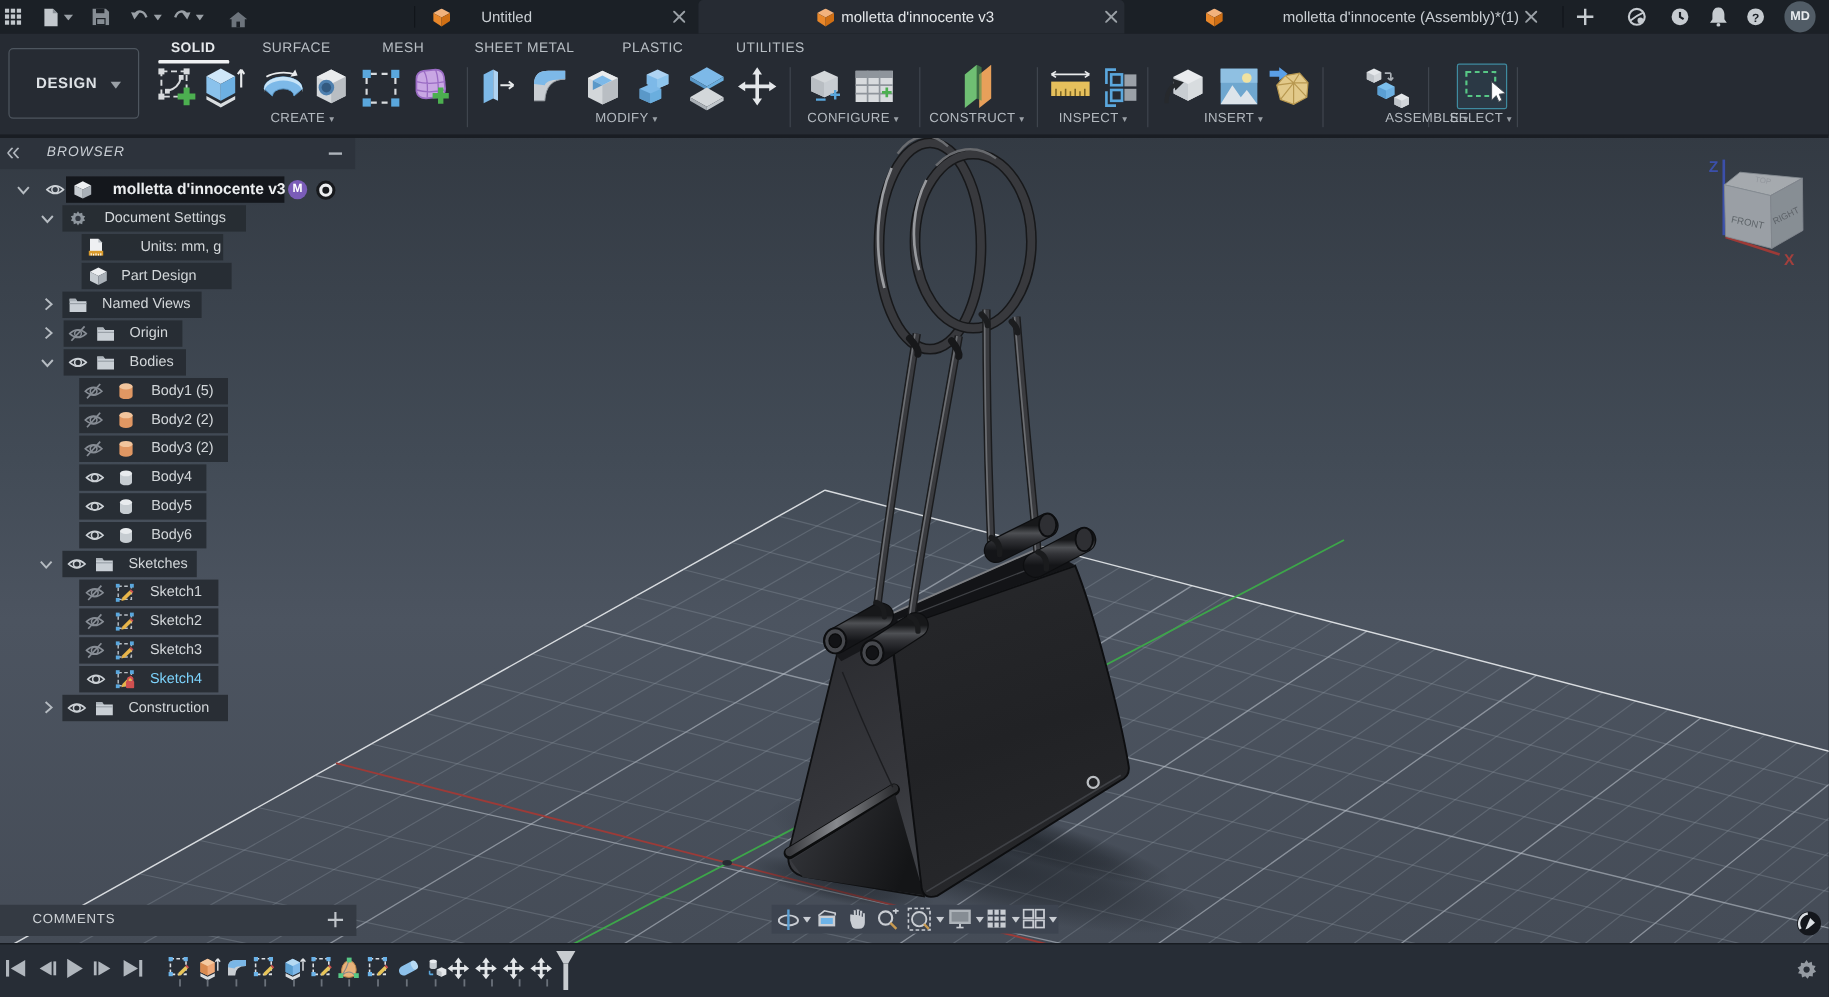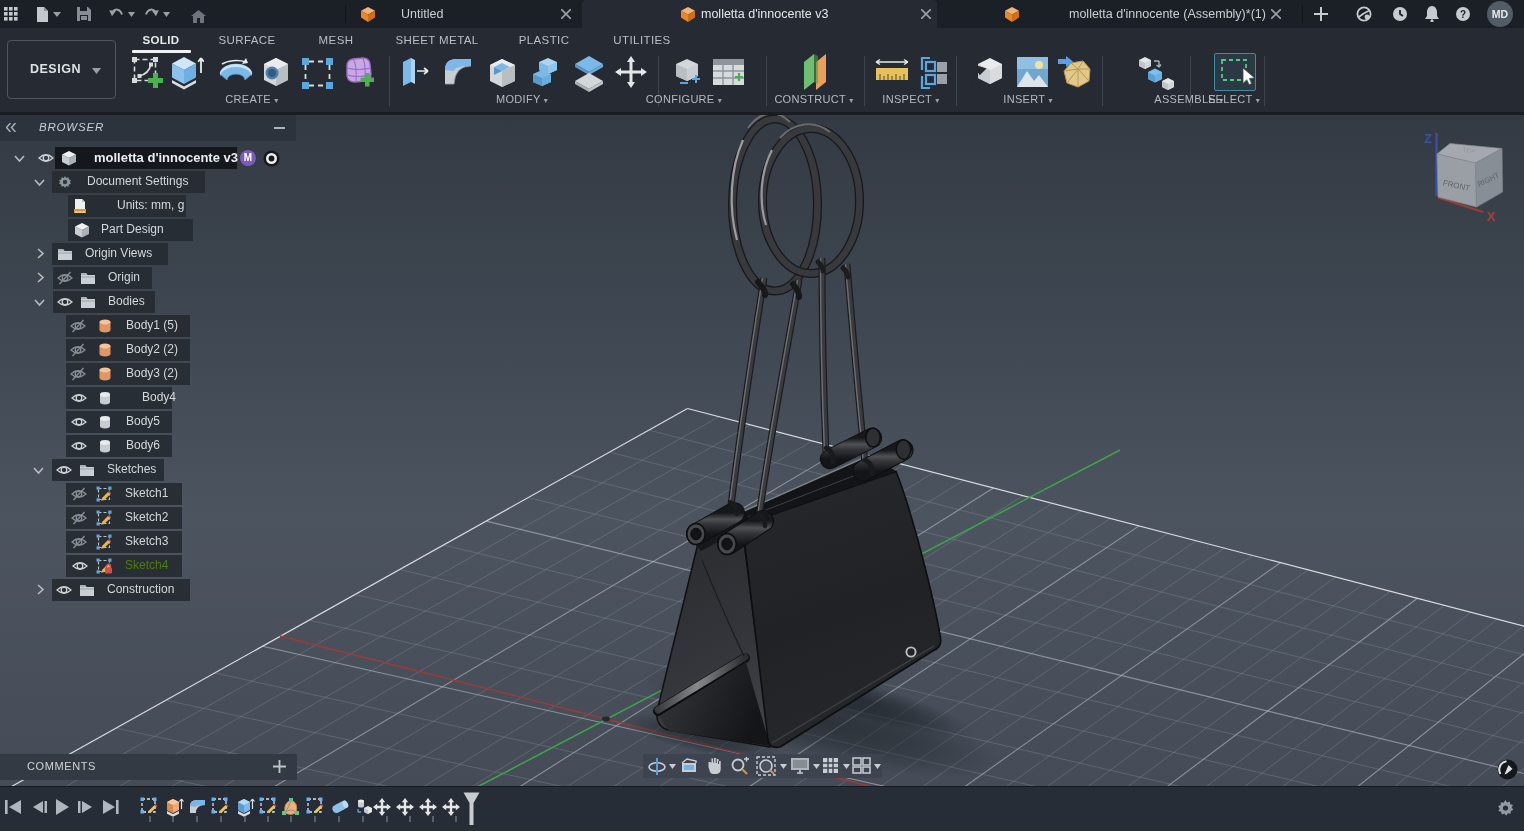--- a/index.html
+++ b/index.html
@@ -312,21 +312,21 @@
 <div class="abs" style="left:389px;top:56px;width:1px;height:50px;background:#3f454e;"></div>
 <div class="abs" style="left:658px;top:56px;width:1px;height:50px;background:#3f454e;"></div>
 <div class="abs" style="left:766px;top:56px;width:1px;height:50px;background:#3f454e;"></div>
 <div class="abs" style="left:864px;top:56px;width:1px;height:50px;background:#3f454e;"></div>
 <div class="abs" style="left:956px;top:56px;width:1px;height:50px;background:#3f454e;"></div>
 <div class="abs" style="left:1102px;top:56px;width:1px;height:50px;background:#3f454e;"></div>
 <div class="abs" style="left:1190px;top:56px;width:1px;height:50px;background:#3f454e;"></div>
 <div class="abs" style="left:1264px;top:56px;width:1px;height:50px;background:#3f454e;"></div>
 <div class="abs" style="left:252px;top:93px;transform:translateX(-50%);font-size:11px;color:#b4bac0;letter-spacing:0.3px;">CREATE <span style="font-size:8px;color:#9aa0a6;">▾</span></div>
 <div class="abs" style="left:522px;top:93px;transform:translateX(-50%);font-size:11px;color:#b4bac0;letter-spacing:0.3px;">MODIFY <span style="font-size:8px;color:#9aa0a6;">▾</span></div>
-<div class="abs" style="left:684px;top:93px;transform:translateX(-50%);font-size:11px;color:#b4bac0;letter-spacing:0.3px;">CONFIGURE <span style="font-size:8px;color:#9aa0a6;">▾</span></div>
+<div class="abs" style="left:711px;top:93px;transform:translateX(-50%);font-size:11px;color:#b4bac0;letter-spacing:0.3px;">CONFIGURE <span style="font-size:8px;color:#9aa0a6;">▾</span></div>
 <div class="abs" style="left:814px;top:93px;transform:translateX(-50%);font-size:11px;color:#b4bac0;letter-spacing:0.3px;">CONSTRUCT <span style="font-size:8px;color:#9aa0a6;">▾</span></div>
 <div class="abs" style="left:911px;top:93px;transform:translateX(-50%);font-size:11px;color:#b4bac0;letter-spacing:0.3px;">INSPECT <span style="font-size:8px;color:#9aa0a6;">▾</span></div>
 <div class="abs" style="left:1028px;top:93px;transform:translateX(-50%);font-size:11px;color:#b4bac0;letter-spacing:0.3px;">INSERT <span style="font-size:8px;color:#9aa0a6;">▾</span></div>
 <div class="abs" style="left:1150px;top:93px;transform:translateX(-50%);font-size:11px;color:#b4bac0;letter-spacing:0.3px;margin-left:39px;">ASSEMBLE <span style="font-size:8px;color:#9aa0a6;">▾</span></div>
 <div class="abs" style="left:1234px;top:93px;transform:translateX(-50%);font-size:11px;color:#b4bac0;letter-spacing:0.3px;">SELECT <span style="font-size:8px;color:#9aa0a6;">▾</span></div>
 <svg class="abs" style="left:131px;top:56px" width="32" height="32" viewBox="0 0 32 32">
       <rect x="3.5" y="3.5" width="21" height="21" fill="none" stroke="#d8dbde" stroke-width="1.6" stroke-dasharray="5 3"></rect>
       <rect x="1" y="1" width="5" height="5" fill="#d8dbde"></rect>
       <rect x="22" y="1" width="5" height="5" fill="#d8dbde"></rect>
       <rect x="1" y="22" width="5" height="5" fill="#d8dbde"></rect>
@@ -514,21 +514,21 @@
 <div class="abs" style="left:101px;top:222px;font-size:12px;font-weight:normal;color:#d3d7da;white-space:nowrap;">Part Design</div>
 <div class="abs" style="left:52px;top:243px;width:116px;height:22px;background:rgba(38,43,50,0.92);"></div>
 <svg class="abs" style="left:35px;top:248px" width="11" height="12" viewBox="0 0 11 12">
       <path d="M3 1 L8 5.5 L3 10" stroke="#b6bcc2" stroke-width="1.6" fill="none"></path>
     </svg>
 <svg class="abs" style="left:57px;top:246px" width="16" height="16" viewBox="0 0 16 16">
       <path d="M1 3 h5 l1.5 2 H15 v9 H1 Z" fill="#c9cfd5"></path>
       <path d="M1 3 h5 l1.5 2 H1 Z" fill="#aab1b8"></path>
       <rect x="1" y="6.5" width="14" height="1" fill="#9aa1a8"></rect>
     </svg>
-<div class="abs" style="left:85px;top:246px;font-size:12px;font-weight:normal;color:#d3d7da;white-space:nowrap;">Origin Views</div>
+<div class="abs" style="left:85px;top:246px;font-size:12px;font-weight:normal;color:#d3d7da;white-space:nowrap;">Named Views</div>
 <div class="abs" style="left:53px;top:267px;width:99px;height:22px;background:rgba(38,43,50,0.92);"></div>
 <svg class="abs" style="left:35px;top:272px" width="11" height="12" viewBox="0 0 11 12">
       <path d="M3 1 L8 5.5 L3 10" stroke="#b6bcc2" stroke-width="1.6" fill="none"></path>
     </svg>
 <svg class="abs" style="left:57px;top:270px" width="16" height="16" viewBox="0 0 16 16">
       <path d="M1 8 Q8 1.5 15 8 Q8 14.5 1 8 Z" fill="none" stroke="#878d95" stroke-width="1.3"></path>
       <circle cx="8" cy="8" r="2.8" fill="none" stroke="#878d95" stroke-width="1.3"></circle>
       <path d="M2.5 14 L13.5 2" stroke="#878d95" stroke-width="1.4"></path>
     </svg>
 <svg class="abs" style="left:80px;top:270px" width="16" height="16" viewBox="0 0 16 16">
@@ -586,21 +586,21 @@
 <div class="abs" style="left:126px;top:366px;font-size:12px;font-weight:normal;color:#d3d7da;white-space:nowrap;">Body3 (2)</div>
 <div class="abs" style="left:66px;top:387px;width:106px;height:22px;background:rgba(38,43,50,0.92);"></div>
 <svg class="abs" style="left:71px;top:390px" width="16" height="16" viewBox="0 0 16 16">
       <path d="M1 8 Q8 1.5 15 8 Q8 14.5 1 8 Z" fill="none" stroke="#ccd1d6" stroke-width="1.3"></path>
       <circle cx="8" cy="8" r="2.8" fill="none" stroke="#ccd1d6" stroke-width="1.3"></circle>
     </svg>
 <svg class="abs" style="left:97px;top:390px" width="16" height="16" viewBox="0 0 16 16">
       <path d="M3 4.5 v7.5 a5 2.4 0 0 0 10 0 v-7.5 z" fill="#c6ccd1"></path>
       <ellipse cx="8" cy="4.5" rx="5" ry="2.4" fill="#e8ebee"></ellipse>
     </svg>
-<div class="abs" style="left:126px;top:390px;font-size:12px;font-weight:normal;color:#d3d7da;white-space:nowrap;margin-left:16px;">Body4</div>
+<div class="abs" style="left:126px;top:390px;font-size:12px;font-weight:normal;color:#d3d7da;white-space:nowrap;">Body4</div>
 <div class="abs" style="left:66px;top:411px;width:106px;height:22px;background:rgba(38,43,50,0.92);"></div>
 <svg class="abs" style="left:71px;top:414px" width="16" height="16" viewBox="0 0 16 16">
       <path d="M1 8 Q8 1.5 15 8 Q8 14.5 1 8 Z" fill="none" stroke="#ccd1d6" stroke-width="1.3"></path>
       <circle cx="8" cy="8" r="2.8" fill="none" stroke="#ccd1d6" stroke-width="1.3"></circle>
     </svg>
 <svg class="abs" style="left:97px;top:414px" width="16" height="16" viewBox="0 0 16 16">
       <path d="M3 4.5 v7.5 a5 2.4 0 0 0 10 0 v-7.5 z" fill="#c6ccd1"></path>
       <ellipse cx="8" cy="4.5" rx="5" ry="2.4" fill="#e8ebee"></ellipse>
     </svg>
 <div class="abs" style="left:126px;top:414px;font-size:12px;font-weight:normal;color:#d3d7da;white-space:nowrap;">Body5</div>
@@ -681,21 +681,21 @@
 <svg class="abs" style="left:96px;top:558px" width="16" height="16" viewBox="0 0 16 16">
       <rect x="2.5" y="2.5" width="11" height="11" fill="none" stroke="#b9bfc5" stroke-width="1.2" stroke-dasharray="3 2"></rect>
       <rect x="0.5" y="0.5" width="3.2" height="3.2" fill="#5aa7dd"></rect>
       <rect x="12.3" y="0.5" width="3.2" height="3.2" fill="#5aa7dd"></rect>
       <rect x="0.5" y="12.3" width="3.2" height="3.2" fill="#5aa7dd"></rect>
       <path d="M6 12 L12 6 l2.2 2.2 L8.2 14 l-3 0.8 z" fill="#e8b54a" transform="rotate(0)"></path>
       <path d="M12 6 l2.2 2.2 l1 -1 l-2.2 -2.2 z" fill="#d05050"></path>
       <rect x="9" y="9.5" width="7" height="6" rx="1" fill="#d05050"></rect>
       <path d="M10.5 10 v-1.5 a2 2 0 0 1 4 0 V10" stroke="#d05050" stroke-width="1.4" fill="none"></path>
     </svg>
-<div class="abs" style="left:125px;top:558px;font-size:12px;font-weight:normal;color:#4d7c0f;white-space:nowrap;">Sketch4</div>
+<div class="abs" style="left:125px;top:558px;font-size:12px;font-weight:normal;color:#7dd3fc;white-space:nowrap;">Sketch4</div>
 <div class="abs" style="left:52px;top:579px;width:138px;height:22px;background:rgba(38,43,50,0.92);"></div>
 <svg class="abs" style="left:35px;top:584px" width="11" height="12" viewBox="0 0 11 12">
       <path d="M3 1 L8 5.5 L3 10" stroke="#b6bcc2" stroke-width="1.6" fill="none"></path>
     </svg>
 <svg class="abs" style="left:56px;top:582px" width="16" height="16" viewBox="0 0 16 16">
       <path d="M1 8 Q8 1.5 15 8 Q8 14.5 1 8 Z" fill="none" stroke="#ccd1d6" stroke-width="1.3"></path>
       <circle cx="8" cy="8" r="2.8" fill="none" stroke="#ccd1d6" stroke-width="1.3"></circle>
     </svg>
 <svg class="abs" style="left:79px;top:582px" width="16" height="16" viewBox="0 0 16 16">
       <path d="M1 3 h5 l1.5 2 H15 v9 H1 Z" fill="#c9cfd5"></path>

